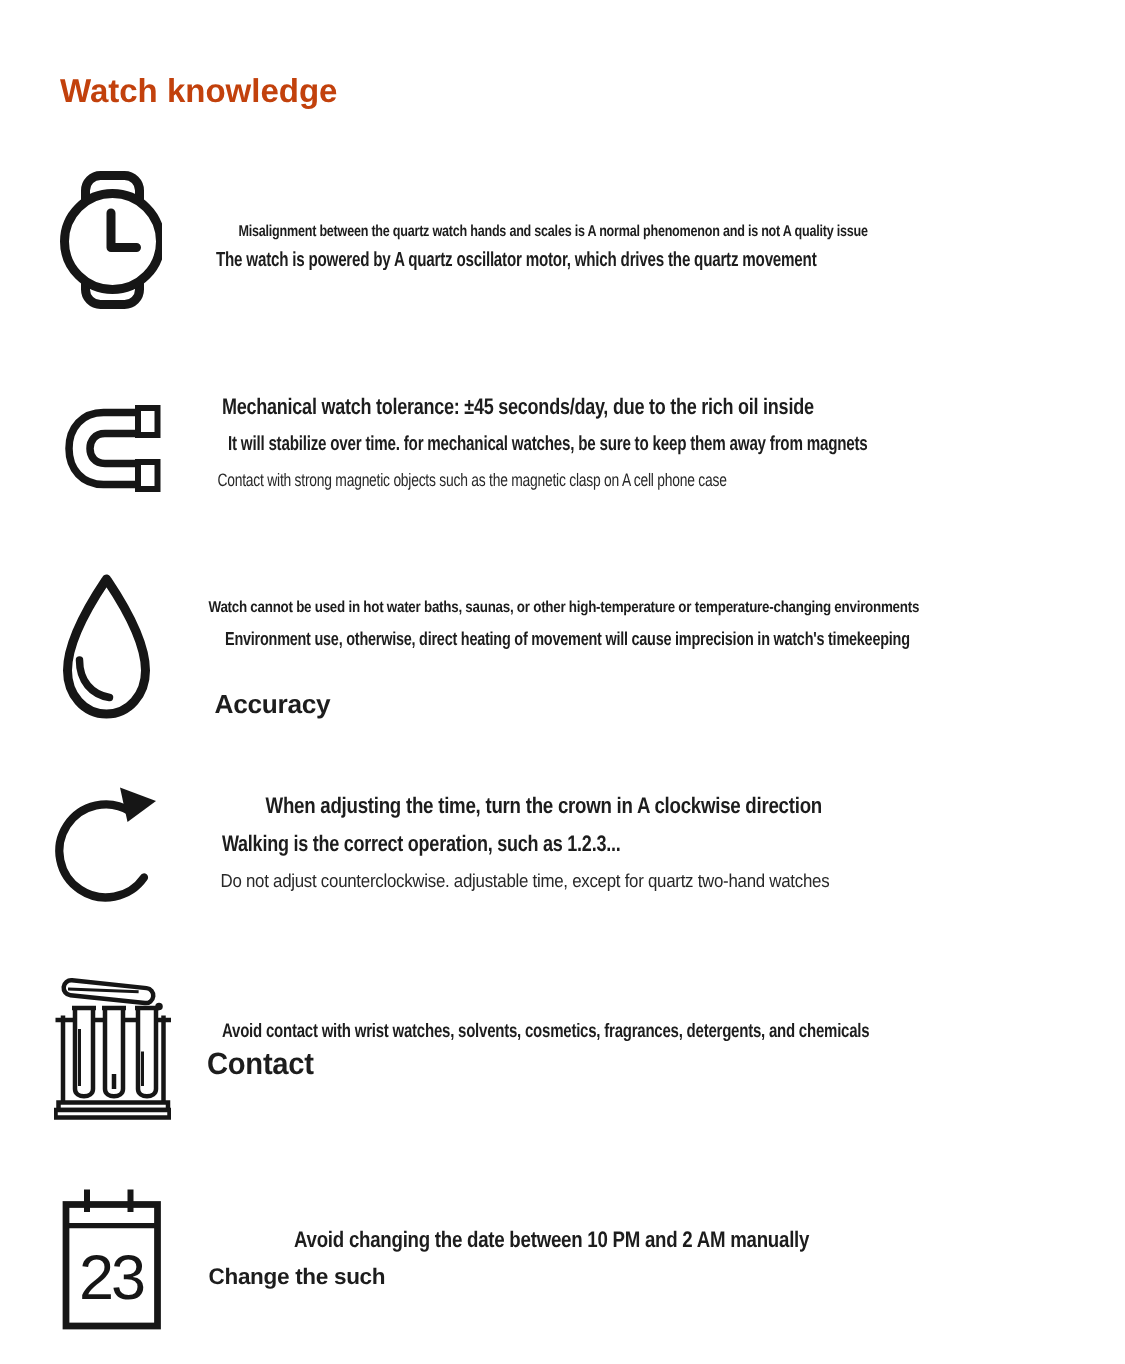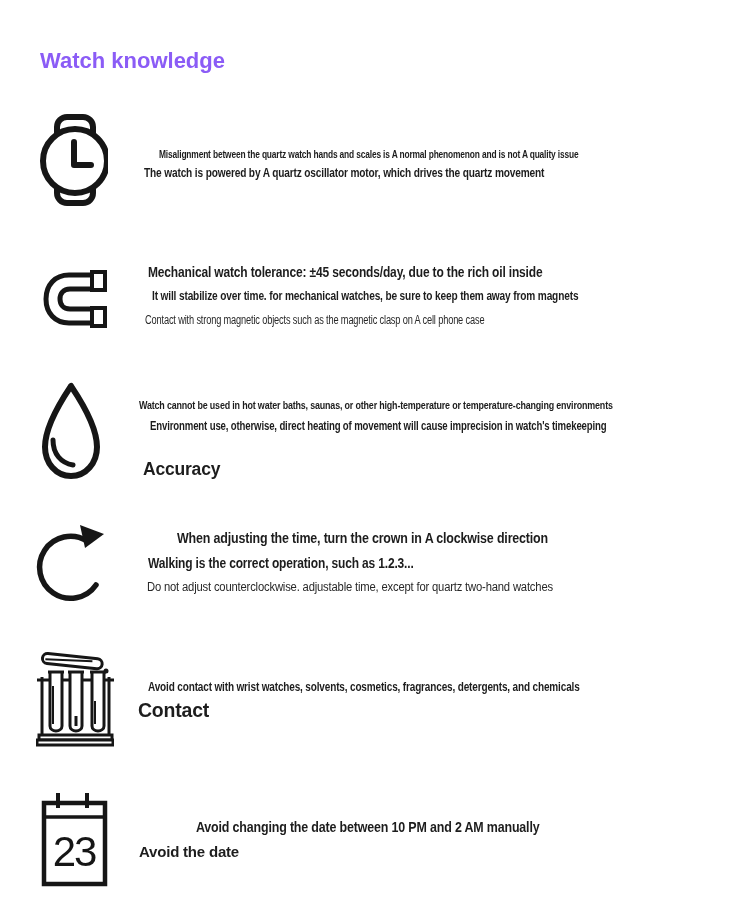--- a/index.html
+++ b/index.html
@@ -3,21 +3,21 @@
 <meta charset="utf-8">
 <style>
   html,body { margin:0; padding:0; background:#fff; }
   .canvas {
     position:relative; width:750px; height:909px; background:#ffffff;
     font-family:"Liberation Sans", sans-serif; color:#1b1b1b; overflow:hidden;
   }
   .section { display:contents; }
   .title {
     position:absolute; left:40px; top:33px; font-size:22px; font-weight:700;
-    color:#8b5cf6; white-space:nowrap;
+    color:#c2410c; white-space:nowrap;
   }
   .icon { position:absolute; }
   .ln {
     position:absolute; white-space:nowrap; font-weight:700; color:#1d1d1d;
     transform-origin:0 0; letter-spacing:-0.2px;
   }
   .rg { font-weight:400; color:#282828; }
   
   .i-watch  { left:38px;  top:111px; width:70px; height:98px; }
   .s1l1 { left:159px; top:148px; font-size:10.5px; transform:scaleX(.8); }
@@ -131,16 +131,16 @@
   
   <div class="section">
     <svg class="icon i-cal" viewBox="0 0 67 96">
       <rect x="3" y="12" width="61" height="81" fill="#fff" stroke="#161616" stroke-width="4.5"></rect>
       <line x1="3" y1="26" x2="64" y2="26" stroke="#161616" stroke-width="3.5"></line>
       <line x1="17" y1="2" x2="17" y2="17" stroke="#161616" stroke-width="4"></line>
       <line x1="46" y1="2" x2="46" y2="17" stroke="#161616" stroke-width="4"></line>
       <text x="33" y="75" text-anchor="middle" font-size="42" letter-spacing="-2" fill="#161616">23</text>
     </svg>
     <div class="ln s6l1">Avoid changing the date between 10 PM and 2 AM manually</div>
-    <div class="ln s6l2">Avoid the date</div>
+    <div class="ln s6l2">Change the such</div>
   </div>
 
 </div>
 
 </body></html>

